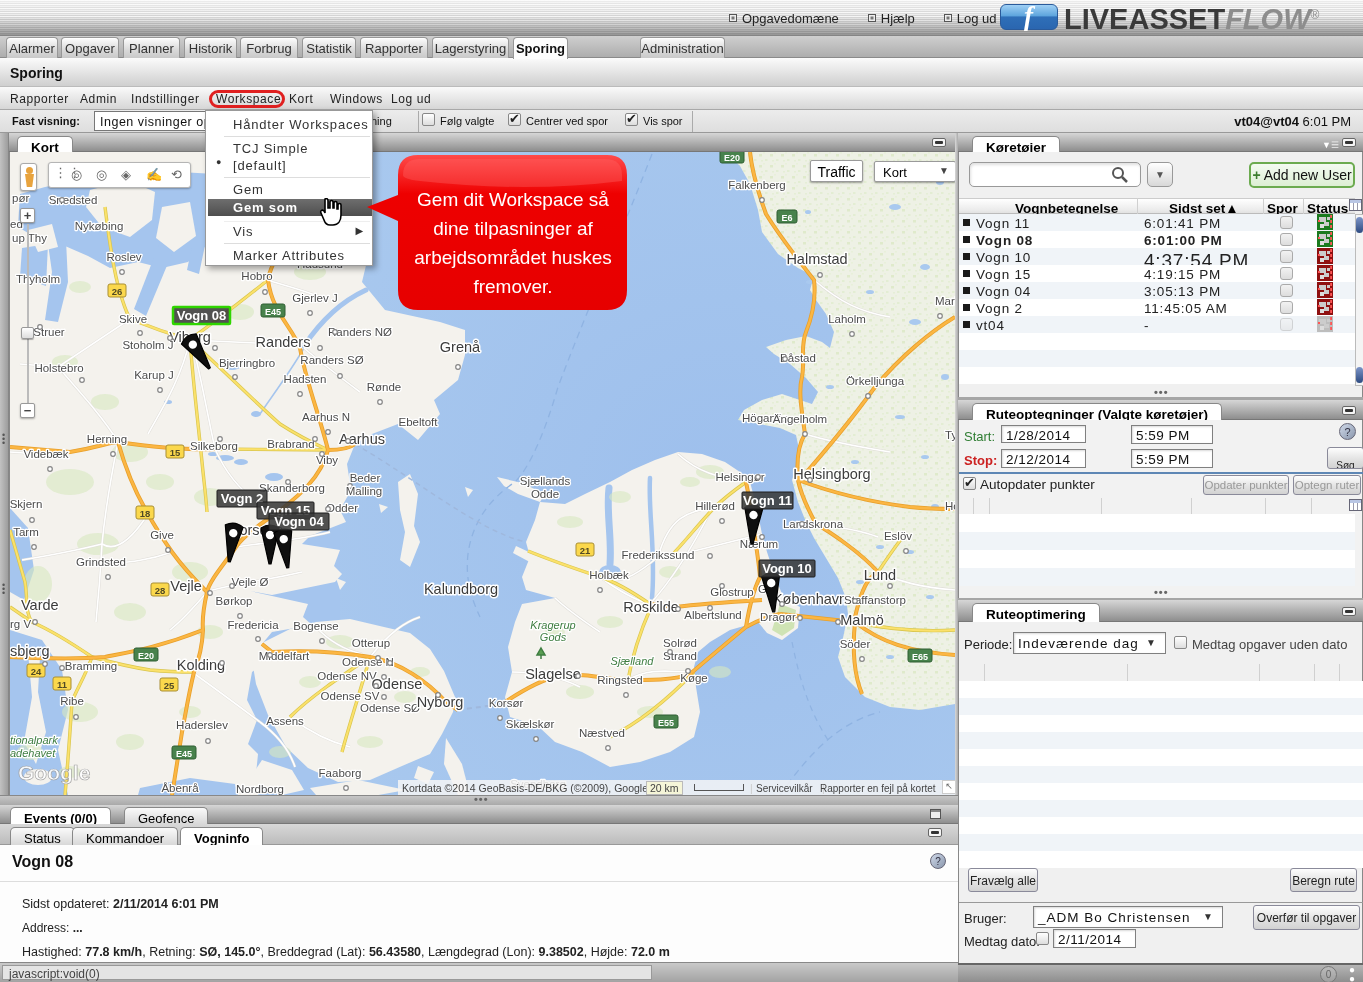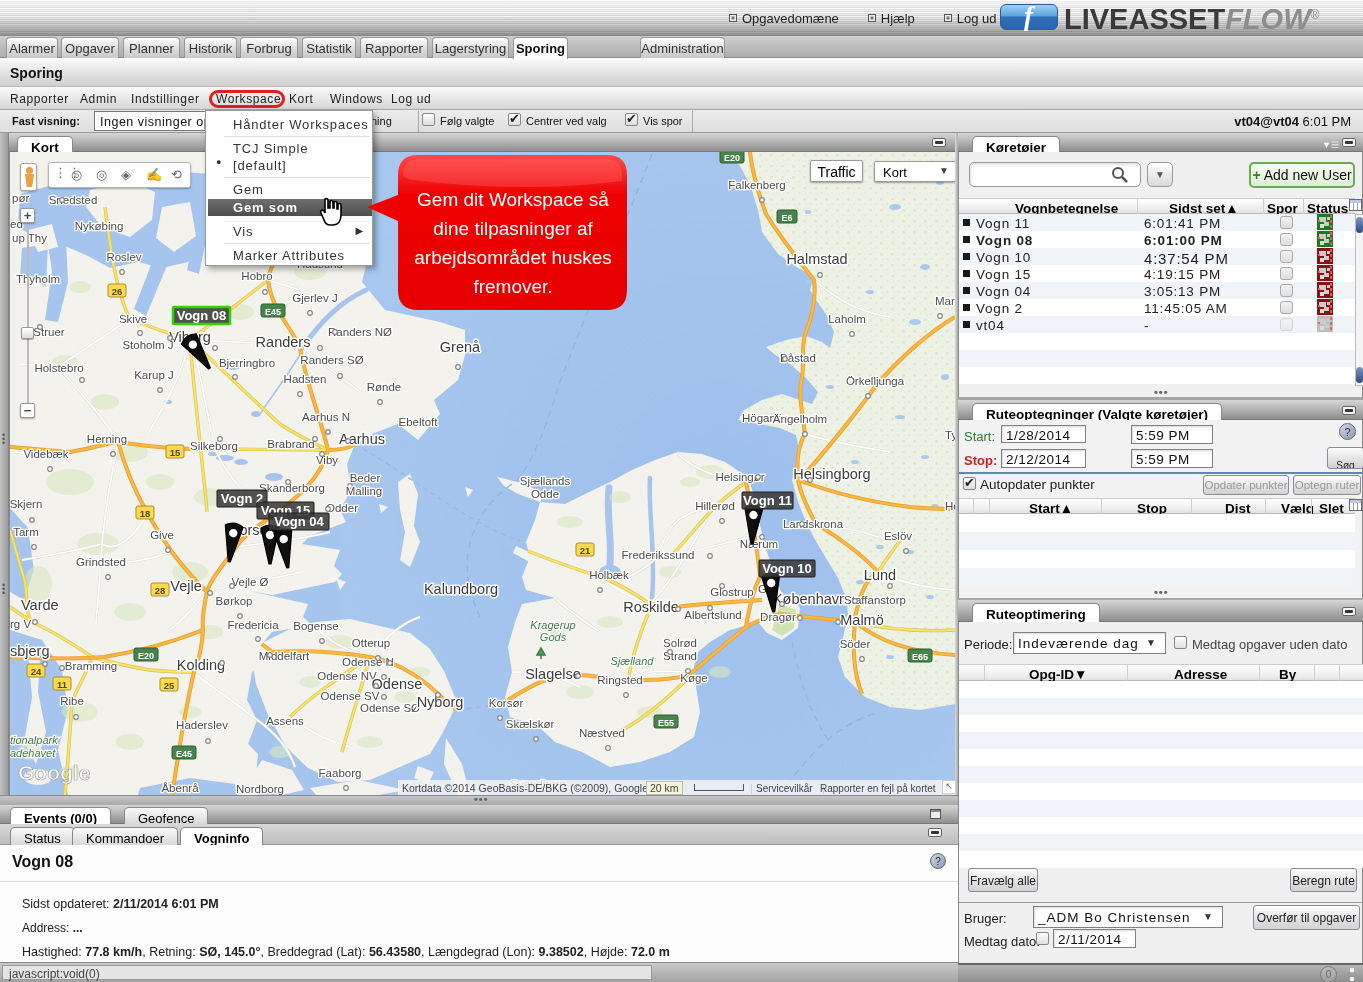--- a/index.html
+++ b/index.html
@@ -98,21 +98,21 @@
 <div id="wsbox"></div>
 </div>
 <div class="abs" id="toolrow">
 <span class="lbl" style="left:12px;font-weight:bold;">Fast visning:</span>
 <div id="fastsel">Ingen visninger op</div>
 <span class="lbl" style="left:371px;">ning</span>
 <div style="position:absolute;left:418px;top:1px;width:1px;height:21px;background:#aaa;"></div>
 <div class="cb" style="left:422px;"></div>
       <span class="lbl" style="left:440px;">Følg valgte</span>
 <div class="cb on" style="left:508px;"></div>
-      <span class="lbl" style="left:526px;">Centrer ved valg</span>
+      <span class="lbl" style="left:526px;">Centrer ved spor</span>
 <div class="cb on" style="left:625px;"></div>
       <span class="lbl" style="left:643px;">Vis spor</span>
 <div style="position:absolute;left:692px;top:1px;width:1px;height:21px;background:#aaa;"></div>
 <span id="vt"><b>vt04@vt04</b> 6:01 PM</span>
 </div>
 
 <div class="abs" style="left:0;top:133px;width:9px;height:662px;background:linear-gradient(90deg,#c2c2c2,#9d9d9d);border-right:1px solid #868686;">
 <div style="position:absolute;left:2px;top:300px;color:#555;font-size:9px;line-height:4px;">•<br>•<br>•</div>
 <div style="position:absolute;left:2px;top:450px;color:#555;font-size:9px;line-height:4px;">•<br>•<br>•</div>
 </div>
@@ -745,21 +745,21 @@
             <rect x="10" y="3" width="3" height="3" fill="#cccccc"></rect>
             <rect x="13.2" y="1" width="1.8" height="3" fill="#ff5555"></rect>
             <rect x="13.2" y="6" width="1.8" height="3" fill="#ff5555"></rect>
             <rect x="13.2" y="11" width="1.8" height="3" fill="#ff5555"></rect>
             <rect x="1" y="6" width="2" height="2" fill="#ff5555"></rect>
           </svg>
         </div>
 <div style="position:relative;width:396px;height:17px;background:#f0f4f8;">
           <span style="position:absolute;left:4px;top:5px;width:7px;height:7px;background:#1a1a1a;"></span>
           <span style="position:absolute;left:17px;top:2px;font-size:13.5px;font-weight:normal;color:#222;letter-spacing:.8px;">Vogn 10</span>
-          <span style="position:absolute;left:185px;top:2px;font-size:15px;font-weight:normal;color:#222;letter-spacing:.8px;">4:37:54 PM</span>
+          <span style="position:absolute;left:185px;top:2px;font-size:19px;font-weight:normal;color:#222;letter-spacing:.8px;">4:37:54 PM</span>
           <span style="position:absolute;left:321px;top:2px;width:13px;height:13px;background:linear-gradient(180deg,#f2f2f2,#ddd);border:1px solid #aaa;border-radius:3px;"></span>
           <svg width="16" height="16" style="position:absolute;left:358px;top:0px;">
             <rect x="0" y="0" width="16" height="16" fill="#8f1010"></rect>
             <rect x="2" y="3" width="7" height="5" fill="#cccccc"></rect>
             <rect x="7" y="8" width="5" height="4" fill="#cccccc"></rect>
             <rect x="3" y="10" width="4" height="4" fill="#dddddd"></rect>
             <rect x="10" y="3" width="3" height="3" fill="#cccccc"></rect>
             <rect x="13.2" y="1" width="1.8" height="3" fill="#ff5555"></rect>
             <rect x="13.2" y="6" width="1.8" height="3" fill="#ff5555"></rect>
             <rect x="13.2" y="11" width="1.8" height="3" fill="#ff5555"></rect>
@@ -856,27 +856,20 @@
   <div style="position:absolute;left:380px;top:3px;width:17px;height:17px;border-radius:50%;background:linear-gradient(135deg,#cfd8e8,#8a97ad);border:1px solid #667;color:#334;font-size:11px;text-align:center;line-height:16px;">?</div>
   <span style="position:absolute;left:5px;top:33px;font-size:13px;font-weight:bold;color:#cc2222;">Stop:</span>
   <div class="inp" style="left:42px;top:29px;width:85px;height:19px;">2/12/2014</div>
   <div class="inp" style="left:172px;top:29px;width:82px;height:19px;">5:59 PM</div>
   <div class="btn" style="left:368px;top:27px;width:37px;height:22px;padding-top:12px;font-size:10px;">Søg</div>
   <div style="position:absolute;left:0;top:52px;width:405px;height:2px;background:#5e87b5;"></div>
   <div class="cb on" style="left:4px;top:57px;"></div>
   <span style="position:absolute;left:21px;top:57px;font-size:13.5px;color:#222;">Autopdater punkter</span>
   <div class="btn dis" style="left:244px;top:55px;width:86px;height:20px;padding-top:3px;font-size:11.5px;">Opdater punkter</div>
   <div class="btn dis" style="left:334px;top:55px;width:68px;height:20px;padding-top:3px;font-size:11.5px;">Optegn ruter</div>
-  <div class="th" style="left:0px;top:78px;width:396px;height:16px;">
-    <span style="left:70px;">Start▲</span>
-        <span style="left:178px;">Stop</span>
-        <span style="left:266px;">Dist</span>
-        <span style="left:322px;">Vælg</span>
-        <span style="left:360px;">Slet</span>
-  </div>
   <div class="gridico" style="left:390px;top:79px;"></div>
   <div class="vline" style="left:14px;top:78px;height:16px;"></div>
   <div class="vline" style="left:30px;top:78px;height:16px;"></div>
   <div class="vline" style="left:142px;top:78px;height:16px;"></div>
   <div class="vline" style="left:232px;top:78px;height:16px;"></div>
   <div class="vline" style="left:306px;top:78px;height:16px;"></div>
   <div class="vline" style="left:352px;top:78px;height:16px;"></div>
   <div id="rrows" style="position:absolute;left:0;top:94px;width:396px;">
         <div style="position:relative;width:396px;height:18px;background:#ffffff;"></div>
 <div style="position:relative;width:396px;height:18px;background:#f0f4f8;"></div>
@@ -887,25 +880,20 @@
 </div>
 
 <div class="abs phead" style="left:958px;top:600px;width:405px;height:22px;"></div>
 <div class="abs ptab" style="left:972px;top:603px;height:19px;">Ruteoptimering</div>
 <div class="abs mini" style="left:1342px;top:607px;"></div>
 <div class="abs" style="left:958px;top:622px;width:405px;height:341px;background:#f0f0f0;border-left:1px solid #888;border-right:1px solid #888;">
   <span style="position:absolute;left:5px;top:15px;font-size:13px;color:#222;">Periode:</span>
   <div class="inp" style="left:54px;top:10px;width:153px;height:22px;letter-spacing:1px;padding-top:3px;">Indeværende dag<span style="position:absolute;right:8px;top:4px;font-size:10px;color:#333;">▼</span></div>
   <div class="cb" style="left:215px;top:14px;"></div>
   <span style="position:absolute;left:233px;top:15px;font-size:13px;color:#444;">Medtag opgaver uden dato</span>
-  <div class="th" style="left:0px;top:42px;width:405px;height:17px;">
-    <span style="left:70px;">Opg-ID▼</span>
-        <span style="left:215px;">Adresse</span>
-        <span style="left:320px;">By</span>
-  </div>
   <div class="vline" style="left:25px;top:42px;height:17px;"></div>
   <div class="vline" style="left:168px;top:42px;height:17px;"></div>
   <div class="vline" style="left:300px;top:42px;height:17px;"></div>
   <div class="vline" style="left:355px;top:42px;height:17px;"></div>
   <div class="vline" style="left:380px;top:42px;height:17px;"></div>
   <div id="orows" style="position:absolute;left:0;top:59px;width:405px;">
         <div style="position:relative;width:405px;height:17px;background:#ffffff;"></div>
 <div style="position:relative;width:405px;height:17px;background:#f0f4f8;"></div>
 <div style="position:relative;width:405px;height:17px;background:#ffffff;"></div>
 <div style="position:relative;width:405px;height:17px;background:#f0f4f8;"></div>

